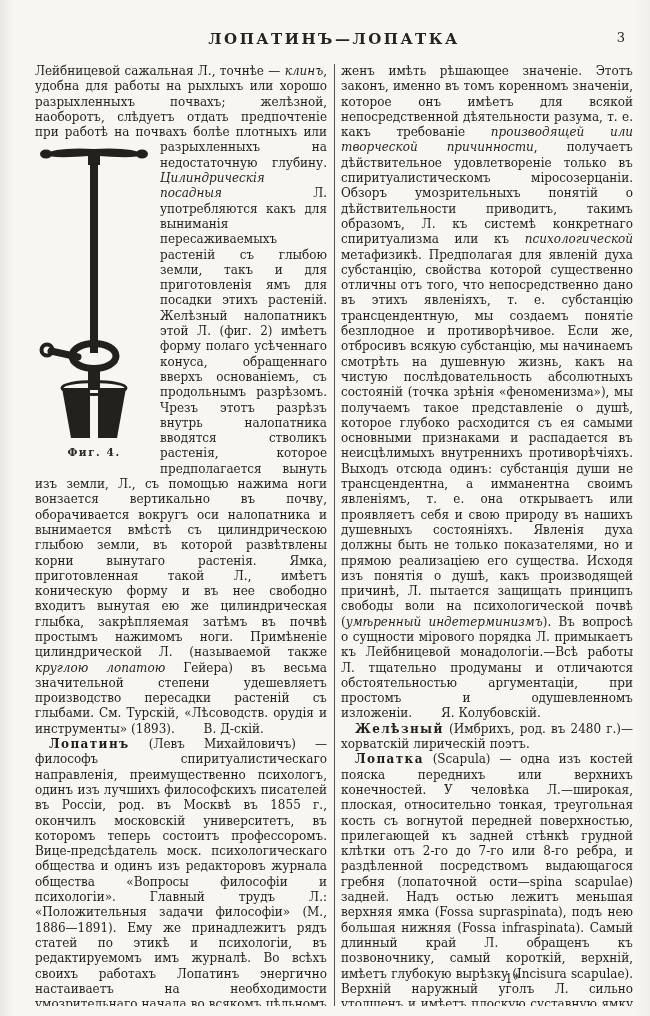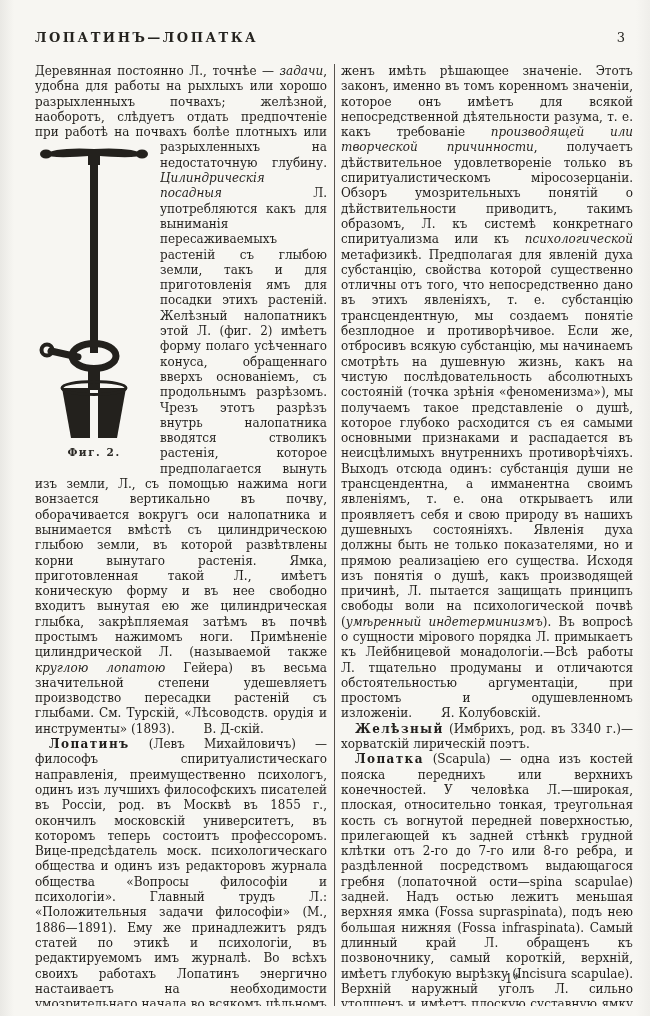--- a/index.html
+++ b/index.html
@@ -10,22 +10,22 @@
   }
   .page{
     position:relative;width:650px;height:1016px;box-sizing:border-box;
     background:#f7f6f2;
     background-image:linear-gradient(90deg, #e9e8e4 0px, #f7f6f2 14px, #f7f6f2 636px, #efeeea 650px);
     color:#201e1b;
     padding:30px 17px 0 35px;
   }
   .header{position:relative;height:34px;}
   .running-title{
-    display:block;text-align:left;
-    font-size:13px;font-weight:bold;letter-spacing:2.5px;color:#262420;
+    display:block;text-align:center;
+    font-size:15px;font-weight:bold;letter-spacing:2.5px;color:#262420;
   }
   .page-number{
     position:absolute;right:8px;top:0;
     font-size:13px;color:#262420;
   }
   .columns{display:flex;}
   .column{width:292px;height:942px;overflow:hidden;}
   .divider{width:1px;background:#56524c;margin:0 6px 0 7px;height:942px;}
   .par{
     margin:0;text-align:justify;
@@ -57,51 +57,51 @@
 <div class="page">
 
   <div class="header">
     <span class="running-title">ЛОПАТИНЪ—ЛОПАТКА</span>
     <span class="page-number">3</span>
   </div>
 
   <div class="columns">
 
     <div class="column">
-      <p class="par"><span><span class="seg-n">Деревянная постоянно Л., точнѣе — </span><span class="seg-i">задачи</span><span class="seg-n">, удобна для работы на рыхлыхъ или хорошо разрыхленныхъ почвахъ; желѣзной, наоборотъ, слѣдуетъ отдать предпочтеніе при работѣ на почвахъ болѣе плотныхъ или разрыхленныхъ </span></span><span class="figure">
+      <p class="par"><span><span class="seg-n">Лейбницевой сажальная Л., точнѣе — </span><span class="seg-i">клинъ</span><span class="seg-n">, удобна для работы на рыхлыхъ или хорошо разрыхленныхъ почвахъ; желѣзной, наоборотъ, слѣдуетъ отдать предпочтеніе при работѣ на почвахъ болѣе плотныхъ или разрыхленныхъ </span></span><span class="figure">
             <svg width="112" height="300" viewBox="0 0 112 300" xmlns="http://www.w3.org/2000/svg">
             <g fill="#23211d" stroke="none">
               <ellipse cx="8" cy="12" rx="6" ry="4.5"></ellipse>
               <ellipse cx="104" cy="12" rx="6" ry="4.5"></ellipse>
               <path d="M6 13 Q16 5 56 7 Q96 5 106 13 Q96 17 56 13.5 Q16 17 6 13 Z"></path>
               <rect x="52" y="9" width="8" height="202"></rect>
               <rect x="50" y="9" width="12" height="14"></rect>
             </g>
             <g fill="none" stroke="#23211d">
               <circle cx="9" cy="208" r="5.5" stroke-width="4"></circle>
               <path d="M13 209 L40 215" stroke-width="7" stroke-linecap="round"></path>
               <ellipse cx="56" cy="214" rx="22" ry="12.5" stroke-width="7"></ellipse>
             </g>
             <g fill="#23211d" stroke="none">
               <rect x="50" y="226" width="12" height="22"></rect>
               <path d="M24 246 L52 246 L52 296 L33 296 Z"></path>
               <path d="M60 246 L88 246 L79 296 L60 296 Z"></path>
             </g>
             <ellipse cx="56" cy="246" rx="32" ry="6.5" fill="none" stroke="#23211d" stroke-width="3"></ellipse>
           </svg>
-            <span class="caption">Фиг. 2.</span>
+            <span class="caption">Фиг. 4.</span>
           </span><span><span class="seg-n">на недостаточную глубину. </span><span class="seg-i">Цилиндрическія посадныя</span><span class="seg-n"> Л. употребляются какъ для выниманія пересаживаемыхъ растеній съ глыбою земли, такъ и для приготовленія ямъ для посадки этихъ растеній. Желѣзный налопатникъ этой Л. (фиг. 2) имѣетъ форму полаго усѣченнаго конуса, обращеннаго вверхъ основаніемъ, съ продольнымъ разрѣзомъ. Чрезъ этотъ разрѣзъ внутрь налопатника вводятся стволикъ растенія, которое предполагается вынуть изъ земли, Л., съ помощью нажима ноги вонзается вертикально въ почву, оборачивается вокругъ оси налопатника и вынимается вмѣстѣ съ цилиндрическою глыбою земли, въ которой развѣтвлены корни вынутаго растенія. Ямка, приготовленная такой Л., имѣетъ коническую форму и въ нее свободно входитъ вынутая ею же цилиндрическая глыбка, закрѣпляемая затѣмъ въ почвѣ простымъ нажимомъ ноги. Примѣненіе цилиндрической Л. (называемой также </span><span class="seg-i">круглою лопатою</span><span class="seg-n"> Гейера) въ весьма значительной степени удешевляетъ производство пересадки растеній съ глыбами. См. Турскій, «Лѣсоводств. орудія и инструменты» (1893).</span><span class="seg-sig">В. Д-скій.</span></span></p>
       <p class="par indent"><span><span class="seg-b">Лопатинъ</span><span class="seg-n"> (Левъ Михайловичъ) — философъ спиритуалистическаго направленія, преимущественно психологъ, одинъ изъ лучшихъ философскихъ писателей въ Россіи, род. въ Москвѣ въ 1855 г., окончилъ московскій университетъ, въ которомъ теперь состоитъ профессоромъ. Вице-предсѣдатель моск. психологическаго общества и одинъ изъ редакторовъ журнала общества «Вопросы философіи и психологіи». Главный трудъ Л.: «Положительныя задачи философіи» (М., 1886—1891). Ему же принадлежитъ рядъ статей по этикѣ и психологіи, въ редактируемомъ имъ журналѣ. Во всѣхъ своихъ работахъ Лопатинъ энергично настаиваетъ на необходимости умозрительнаго начала во всякомъ цѣльномъ міросозерцанія. Эмпирическій принципъ, раскрытый до конца, не опирающійся на умозрѣніе, приводитъ къ неизбѣжному отрицанію знанія и скептицизму. Нельзя искать основъ для выработки міросозерцанія и въ одной только вѣрѣ, такъ какъ, отказываясь отъ умозрѣнія въ принципѣ, она постоянно исходитъ изъ него въ дѣйствительности. Умозрительная философія есть знаніе дѣйствительныхъ вещей въ ихъ началахъ и конечномъ назначеніи. Для возможности метафизическихъ построеній вопросъ о законѣ причинности дол-</span></span></p>
     </div>
 
     <div class="divider"></div>
 
     <div class="column">
       <p class="par"><span><span class="seg-n">женъ имѣть рѣшающее значеніе. Этотъ законъ, именно въ томъ коренномъ значеніи, которое онъ имѣетъ для всякой непосредственной дѣятельности разума, т. е. какъ требованіе </span><span class="seg-i">производящей или творческой причинности</span><span class="seg-n">, получаетъ дѣйствительное удовлетвореніе только въ спиритуалистическомъ міросозерцаніи. Обзоръ умозрительныхъ понятій о дѣйствительности приводитъ, такимъ образомъ, Л. къ системѣ конкретнаго спиритуализма или къ </span><span class="seg-i">психологической</span><span class="seg-n"> метафизикѣ. Предполагая для явленій духа субстанцію, свойства которой существенно отличны отъ того, что непосредственно дано въ этихъ явленіяхъ, т. е. субстанцію трансцендентную, мы создаемъ понятіе безплодное и противорѣчивое. Если же, отбросивъ всякую субстанцію, мы начинаемъ смотрѣть на душевную жизнь, какъ на чистую послѣдовательность абсолютныхъ состояній (точка зрѣнія «феноменизма»), мы получаемъ такое представленіе о душѣ, которое глубоко расходится съ ея самыми основными признаками и распадается въ неисцѣлимыхъ внутреннихъ противорѣчіяхъ. Выходъ отсюда одинъ: субстанція души не трансцендентна, а имманентна своимъ явленіямъ, т. е. она открываетъ или проявляетъ себя и свою природу въ нашихъ душевныхъ состояніяхъ. Явленія духа должны быть не только показателями, но и прямою реализаціею его существа. Исходя изъ понятія о душѣ, какъ производящей причинѣ, Л. пытается защищать принципъ свободы воли на психологической почвѣ (</span><span class="seg-i">умѣренный индетерминизмъ</span><span class="seg-n">). Въ вопросѣ о сущности мірового порядка Л. примыкаетъ къ Лейбницевой монадологіи.—Всѣ работы Л. тщательно продуманы и отличаются обстоятельностью аргументаціи, при простомъ и одушевленномъ изложеніи.</span><span class="seg-sig">Я. Колубовскій.</span></span></p>
-      <p class="par indent"><span><span class="seg-b">Желѣзный</span><span class="seg-n"> (Имбрихъ, род. въ 3340 г.)— хорватскій лирическій поэтъ.</span></span></p>
+      <p class="par indent"><span><span class="seg-b">Желѣзный</span><span class="seg-n"> (Имбрихъ, род. въ 2480 г.)— хорватскій лирическій поэтъ.</span></span></p>
       <p class="par indent"><span><span class="seg-b">Лопатка</span><span class="seg-n"> (Scapula) — одна изъ костей пояска переднихъ или верхнихъ конечностей. У человѣка Л.—широкая, плоская, относительно тонкая, треугольная кость съ вогнутой передней поверхностью, прилегающей къ задней стѣнкѣ грудной клѣтки отъ 2-го до 7-го или 8-го ребра, и раздѣленной посредствомъ выдающагося гребня (лопаточной ости—spina scapulae) задней. Надъ остью лежитъ меньшая верхняя ямка (Fossa supraspinata), подъ нею большая нижняя (Fossa infraspinata). Самый длинный край Л. обращенъ къ позвоночнику, самый короткій, верхній, имѣетъ глубокую вырѣзку (Incisura scapulae). Верхній наружный уголъ Л. сильно утолщенъ и имѣетъ плоскую суставную ямку (Cavitas glenoidalis) для головки плечевой кости. Съуженіе, отдѣляющее конецъ, несущій суставную ямку, отъ остальной Л., называется шейкой (Collum scapulae). Кнаружи и кверху лопаточная ость вытягивается въ широкій сплюснутый сверху внизъ отростокъ (Acromion s. summus humerus), который вытягивается надъ суставной ямкой и несетъ маленькую суставную поверхность для сочлененія съ концомъ ключицы. Между суставной ямкой и вырѣзкой отходитъ клювовидный или вороній отростокъ (Processus coracoideus), протягивающійся тоже надъ сустав-</span></span></p>
     </div>
 
   </div>
 
   <div class="footer-mark">1*</div>
 
 </div>
 
 </body></html>

